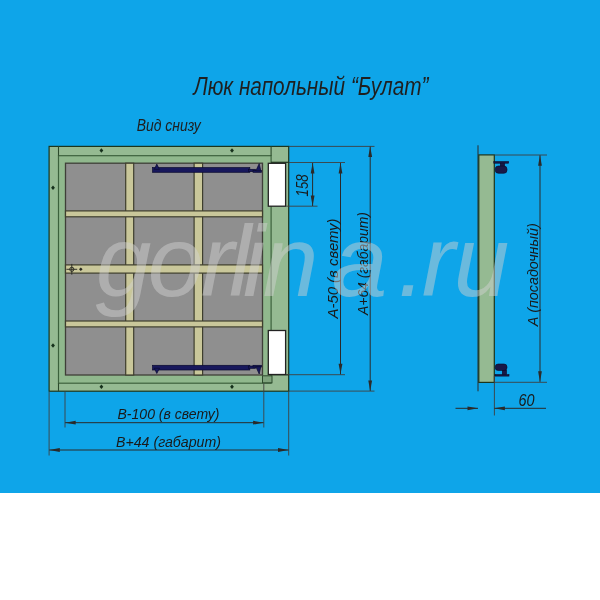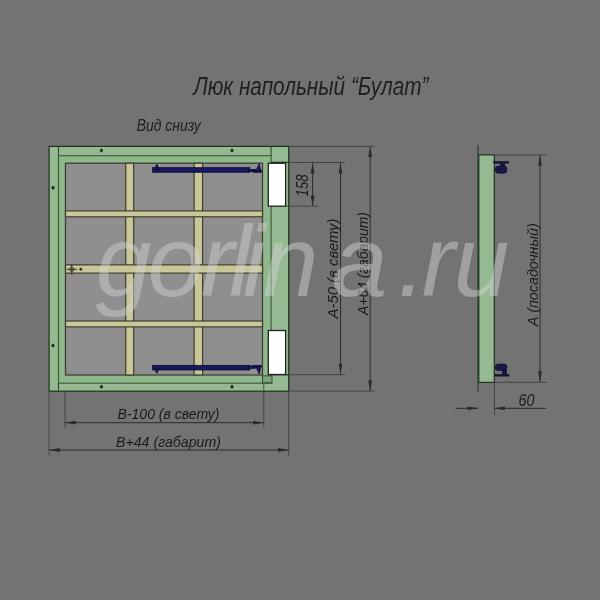--- a/index.html
+++ b/index.html
@@ -1,16 +1,16 @@
 <!DOCTYPE html>
 <html><head>
 <meta charset="utf-8">
 <style>
   html,body{margin:0;padding:0;background:#fff;}
-  #page{position:relative;width:600px;height:600px;background:#737373;overflow:hidden;
+  #page{position:relative;width:600px;height:493px;background:#0ea5e9;overflow:hidden;
         font-family:"Liberation Sans", sans-serif;-webkit-font-smoothing:antialiased;}
   svg{position:absolute;left:0;top:0;}
   text{font-family:"Liberation Sans", sans-serif;font-style:italic;}
 </style>
 </head>
 <body>
 <div id="page">
 <svg width="600" height="600" viewBox="0 0 600 600">
 
   <text x="311" y="95" font-size="25" fill="#1f1f1f" text-anchor="middle" textLength="235" lengthAdjust="spacingAndGlyphs">Люк напольный “Булат”</text>

